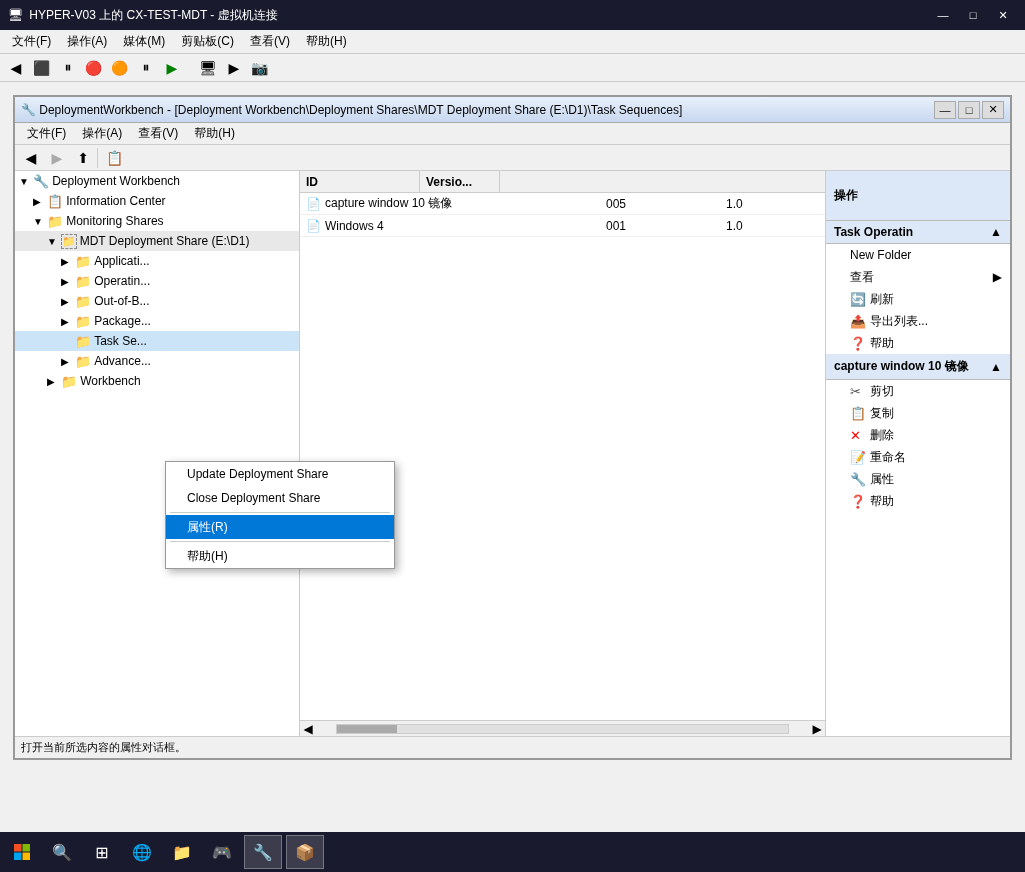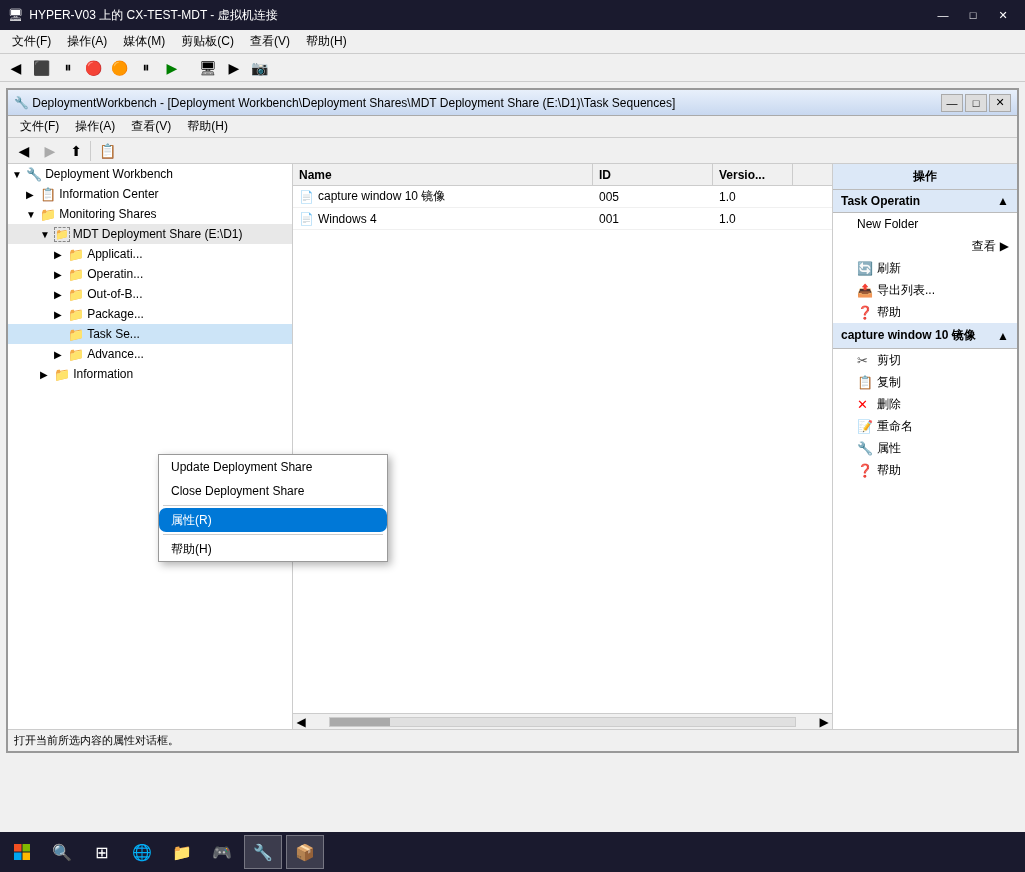--- a/index.html
+++ b/index.html
@@ -61,21 +61,21 @@
       border: 1px solid transparent;
       cursor: pointer;
       display: flex; align-items: center; justify-content: center;
       font-size: 14px;
     }
 
     
     .app-window {
       background: #fff;
       border: 2px solid #999;
-      margin: 6px;
+      margin: 13px;
     }
 
     
     .app-titlebar {
       height: 26px;
       background: linear-gradient(to bottom, #e8f0fb, #c8d8f0);
       display: flex;
       align-items: center;
       justify-content: space-between;
       padding: 0 6px;
@@ -218,40 +218,40 @@
       cursor: pointer;
     }
     .action-item {
       height: 22px;
       display: flex;
       align-items: center;
       padding: 0 8px 0 24px;
       cursor: pointer;
       gap: 4px;
     }
-    .action-item.has-submenu { justify-content: flex-end; }
+    .action-item.has-submenu { justify-content: space-between; }
     .action-icon { font-size: 13px; color: #555; width: 16px; flex-shrink: 0; }
 
     
     .context-menu {
       position: absolute;
       left: 150px;
       top: 290px;
       width: 230px;
       background: #fff;
       border: 1px solid #999;
       box-shadow: 3px 3px 8px rgba(0,0,0,0.3);
       z-index: 100;
       font-size: 12px;
     }
     .context-menu-item {
       height: 24px;
       display: flex;
       align-items: center;
-      padding: 0 12px;
+      padding: 0 21px;
       cursor: pointer;
     }
     .context-menu-item.active { background: #0078d7; color: white; }
     .context-menu-separator {
       height: 1px;
       background: #ccc;
       margin: 2px 4px;
     }
 
     
@@ -433,27 +433,26 @@
         <span>Task Se...</span>
       </div>
       <div class="tree-item" style="padding-left:46px;">
         <span class="expand-arrow">▶</span>
         <span class="tree-icon folder-yellow">📁</span>
         <span>Advance...</span>
       </div>
       <div class="tree-item" style="padding-left:32px;">
         <span class="expand-arrow">▶</span>
         <span class="tree-icon folder-yellow">📁</span>
-        <span>Information</span>
+        <span>Workbench</span>
       </div>
     </div>
 
     <div class="list-pane">
       <div class="list-header">
-        <div class="list-header-col col-name">Name</div>
         <div class="list-header-col col-id">ID</div>
         <div class="list-header-col col-version">Versio...</div>
       </div>
       <div class="list-body">
         <div class="list-row">
           <div class="list-cell col-name">
             <span style="margin-right:4px; color:#4080c0;">📄</span>
             <span>capture window 10 镜像</span>
           </div>
           <div class="list-cell col-id">005</div>
@@ -474,21 +473,21 @@
         <span style="width:16px; text-align:center; cursor:pointer;">◀</span>
         <div class="scrollbar-track">
           <div class="scrollbar-thumb"></div>
         </div>
         <span style="width:16px; text-align:center; cursor:pointer;">▶</span>
       </div>
     </div>
 
     <div class="actions-pane">
 
-      <div style="background:#dce8f7; padding:4px 8px; font-weight:bold; border-bottom:1px solid #bbb;text-align:center;">操作</div>
+      <div style="background:#dce8f7; padding:16px 8px; font-weight:bold; border-bottom:1px solid #bbb;">操作</div>
 
       <div class="actions-section-header">
         <span>Task Operatin</span>
         <span>▲</span>
       </div>
       <div class="action-item">
         <span>New Folder</span>
       </div>
       <div class="action-item has-submenu">
         <span>查看</span>
@@ -534,21 +533,21 @@
       <div class="action-item">
         <span class="action-icon">❓</span>
         <span>帮助</span>
       </div>
     </div>
 
     <div class="context-menu">
       <div class="context-menu-item">Update Deployment Share</div>
       <div class="context-menu-item">Close Deployment Share</div>
       <div class="context-menu-separator"></div>
-      <div class="context-menu-item active" style="background:#0078d7; color:white;border-radius:7px;">属性(R)</div>
+      <div class="context-menu-item active" style="background:#0078d7; color:white;">属性(R)</div>
       <div class="context-menu-separator"></div>
       <div class="context-menu-item">帮助(H)</div>
     </div>
 
   </div>
 
   <div class="status-bar">
     <span>打开当前所选内容的属性对话框。</span>
   </div>
 </div>

